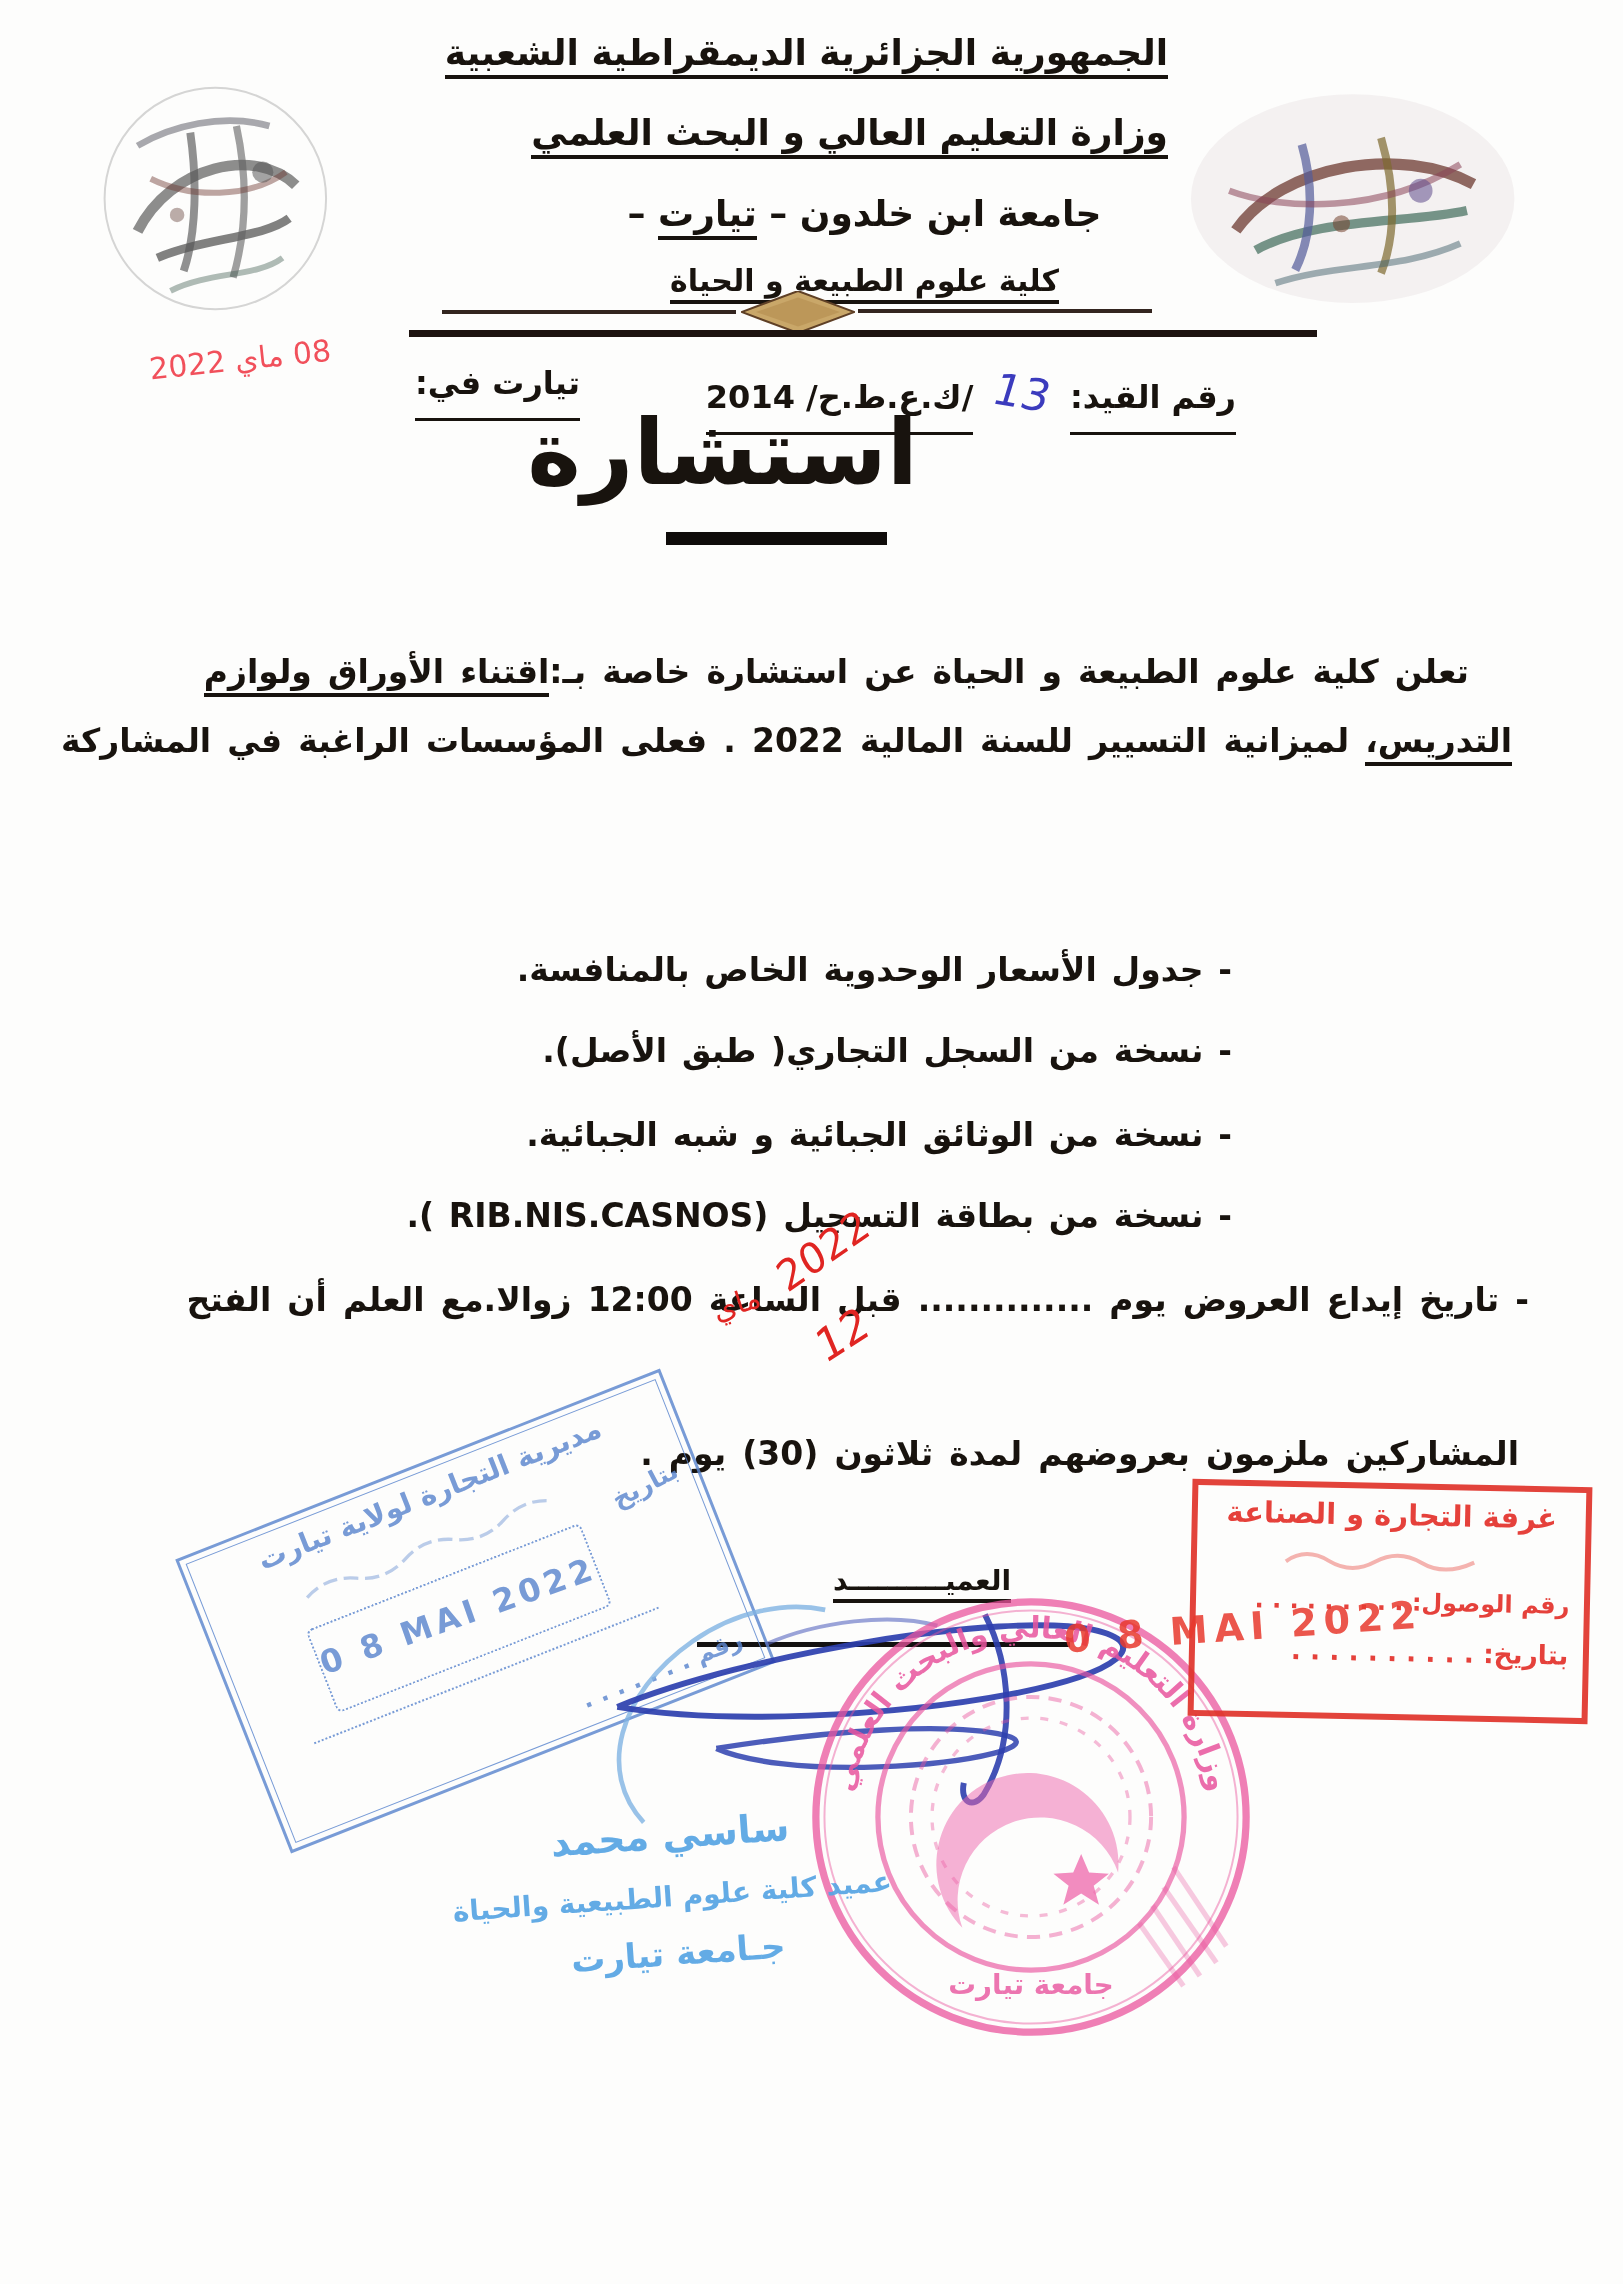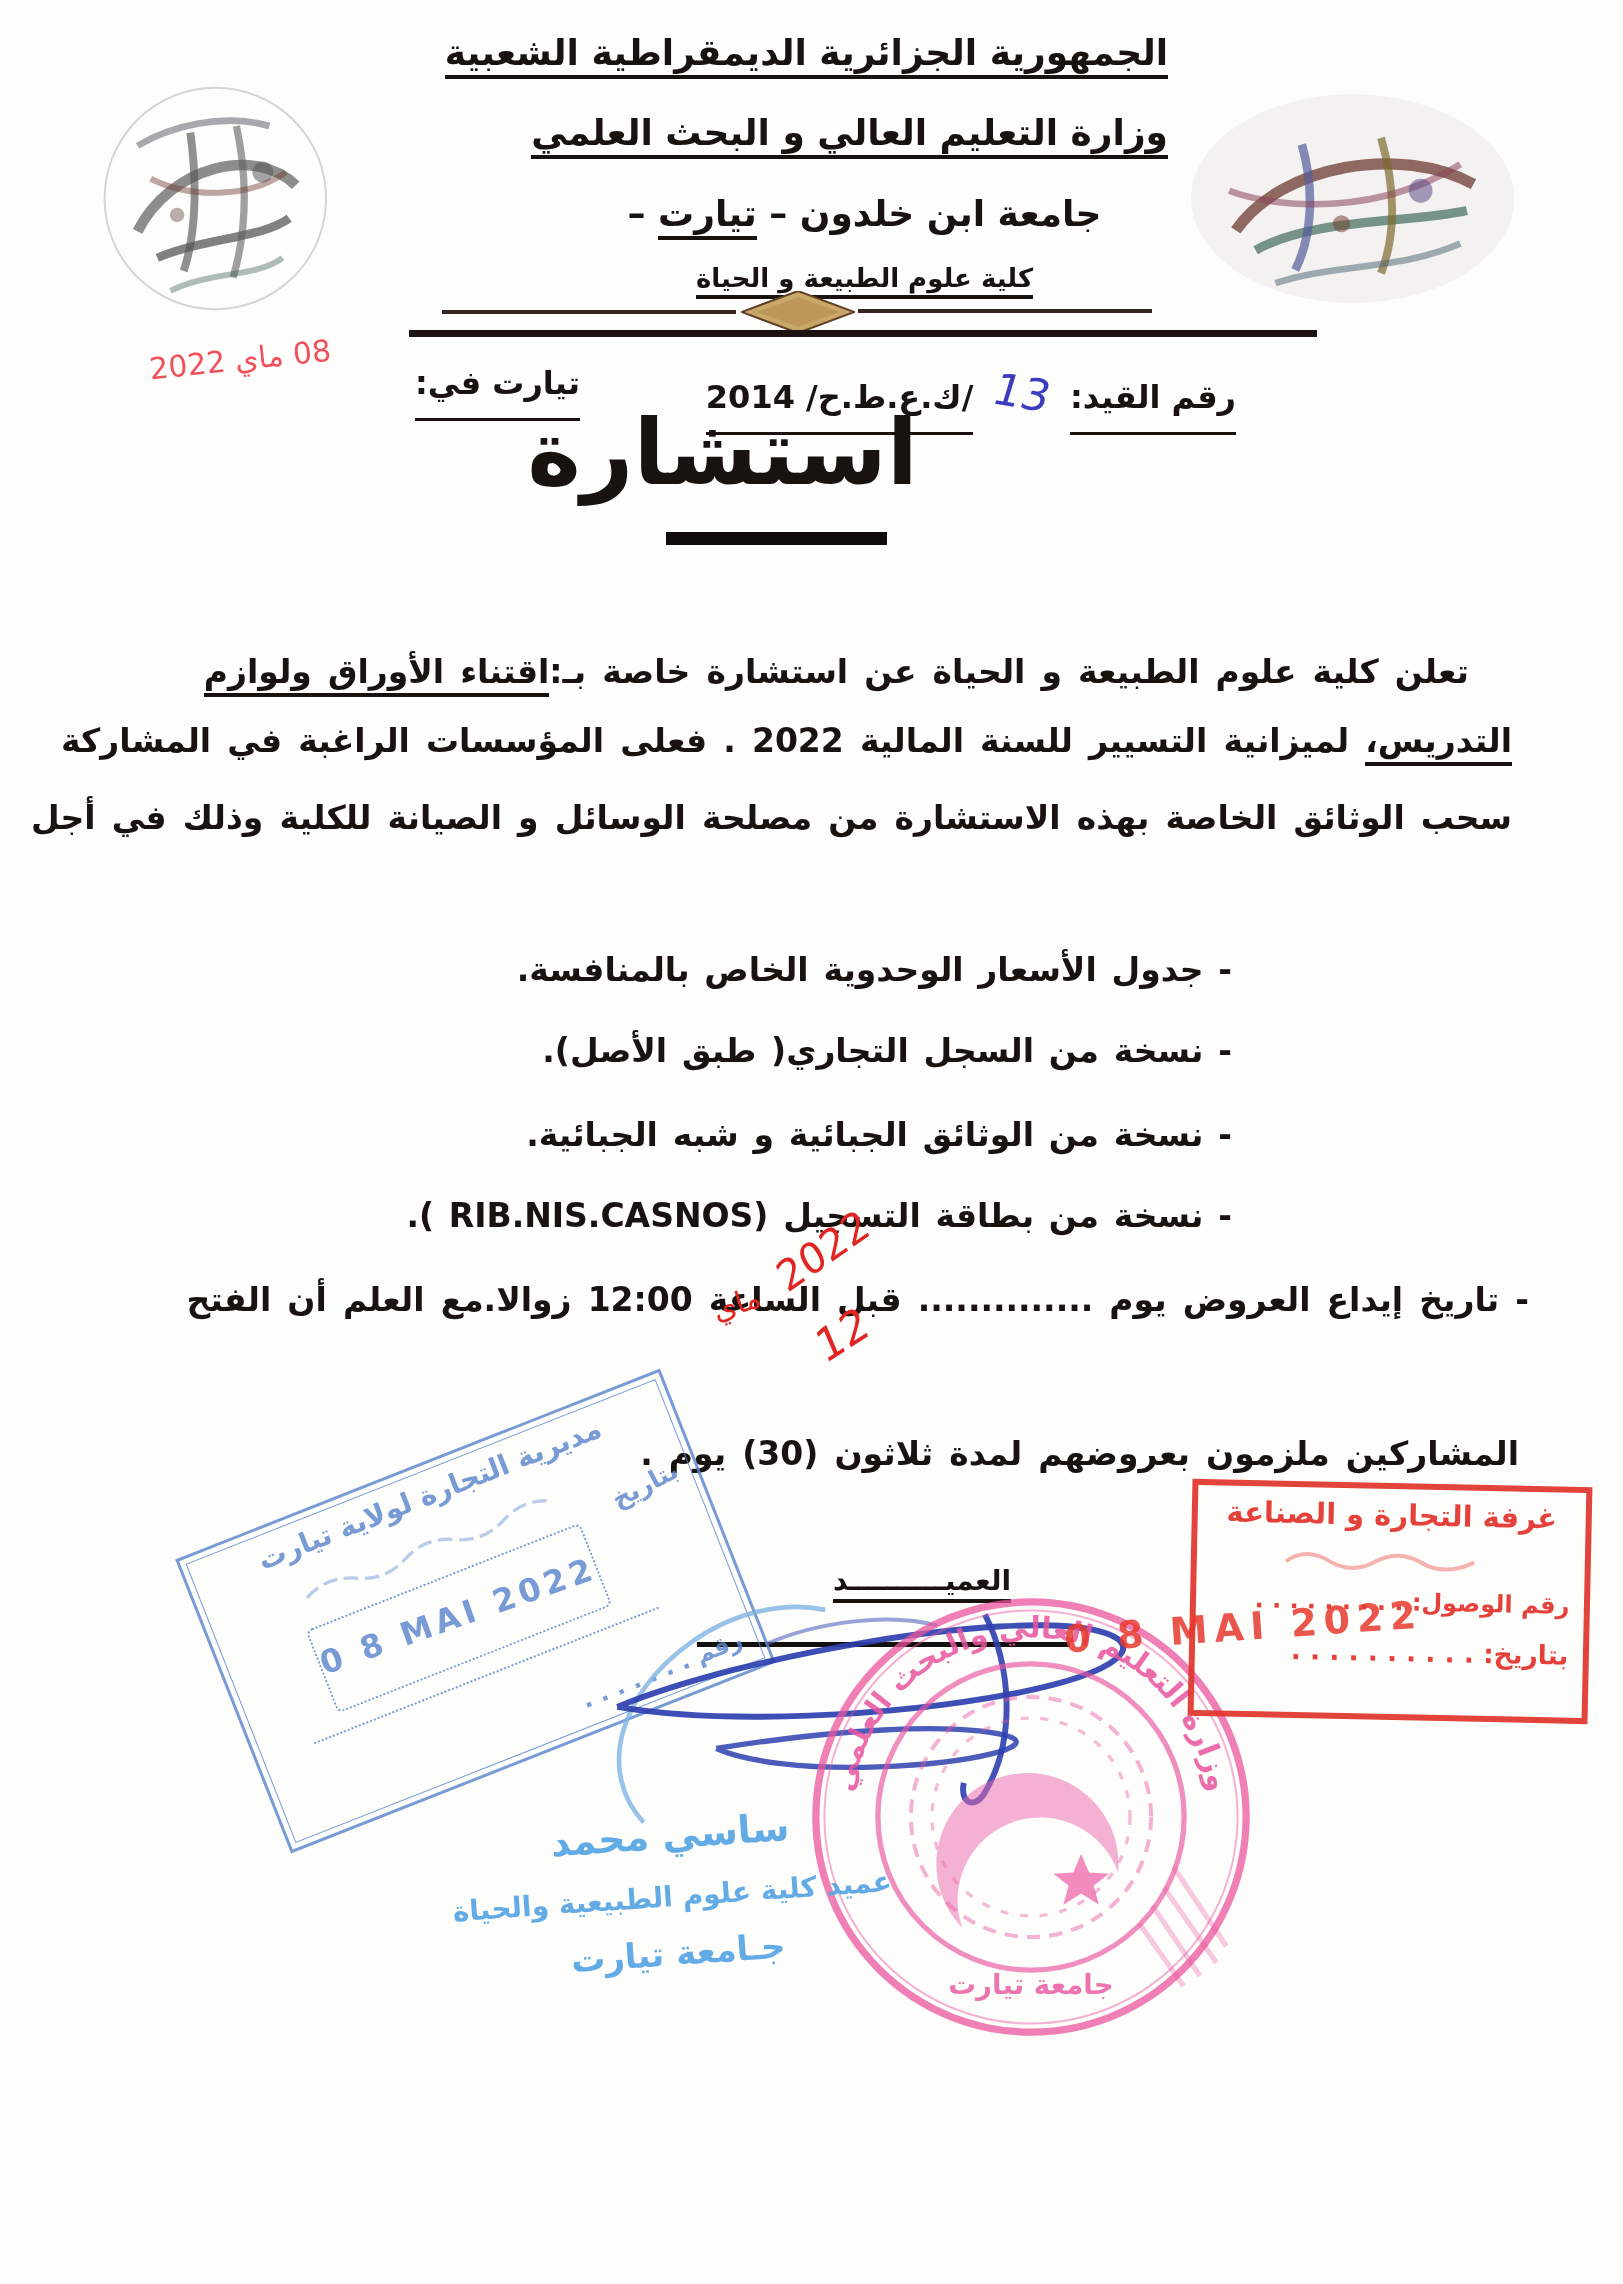--- a/index.html
+++ b/index.html
@@ -52,21 +52,21 @@
 
   <div class="abs ar" style="left:561px;top:32px;width:607px;text-align:center;font-size:36px;">
     <span class="hline ul">الجمهورية الجزائرية الديمقراطية الشعبية</span>
   </div>
   <div class="abs ar" style="left:561px;top:112px;width:607px;text-align:center;font-size:36px;">
     <span class="hline ul">وزارة التعليم العالي و البحث العلمي</span>
   </div>
   <div class="abs ar" style="left:561px;top:193px;width:607px;text-align:center;font-size:36px;">
     <span>جامعة ابن خلدون – </span><span class="hline ul">تيارت</span><span> –</span>
   </div>
-  <div class="abs ar" style="left:561px;top:263px;width:607px;text-align:center;font-size:26px;">
+  <div class="abs ar" style="left:561px;top:263px;width:607px;text-align:center;font-size:30px;">
     <span class="hline ul">كلية علوم الطبيعة و الحياة</span>
   </div>
 
   <div class="abs" style="left:442px;top:310px;width:294px;height:4px;background:#33251f;"></div>
   <svg class="abs" style="left:741px;top:291px;" width="114" height="42" viewBox="0 0 172 64">
     <polygon points="86,0 172,32 86,64 0,32" fill="#c9a769" stroke="#5f4026" stroke-width="3"></polygon>
     <polygon points="86,10 150,32 86,54 22,32" fill="#b48c4f" opacity="0.6"></polygon>
   </svg>
   <div class="abs" style="left:858px;top:309px;width:294px;height:4px;background:#33251f;"></div>
   <div class="abs" style="left:409px;top:330px;width:908px;height:7.3px;background:#1d1310;"></div>
@@ -86,21 +86,20 @@
   <div class="abs ar" style="left:634px;top:400px;width:284px;text-align:center;font-size:91px;font-weight:700;">استشارة</div>
   <div class="abs" style="left:666px;top:532px;width:221px;height:12.5px;background:#0f0c0a;"></div>
 
   <div class="abs ar body-line" style="right:155px;top:652px;">
     <span>تعلن كلية علوم الطبيعة و الحياة عن استشارة خاصة بـ:</span><span class="ul">اقتناء الأوراق ولوازم</span>
   </div>
   <div class="abs ar body-line" style="right:112px;top:721px;">
     <span class="ul">التدريس،</span>
     <span>لميزانية التسيير للسنة المالية 2022 . فعلى المؤسسات الراغبة في المشاركة</span>
   </div>
-  <div class="abs ar body-line" style="right:112px;top:798px;">سحب الوثائق الخاصة بهذه الاستشارة من مصلحة الوسائل و الصيانة للكلية وذلك في أجل</div>
 
   <div class="abs ar item-line" style="right:392px;top:950px;">- جدول الأسعار الوحدوية الخاص بالمنافسة.</div>
   <div class="abs ar item-line" style="right:392px;top:1031px;">- نسخة من السجل التجاري( طبق الأصل).</div>
   <div class="abs ar item-line" style="right:392px;top:1115px;">- نسخة من الوثائق الجبائية و شبه الجبائية.</div>
   <div class="abs ar item-line" style="right:392px;top:1196px;">- نسخة من بطاقة التسجيل (RIB.NIS.CASNOS ).</div>
 
   <div class="abs ar body-line" style="right:95px;top:1280px;">
     <span>- تاريخ إيداع العروض يوم</span>
     <span style="letter-spacing:4px;">..............</span>
     <span>قبل الساعة 12:00 زوالا.مع العلم أن الفتح</span>

